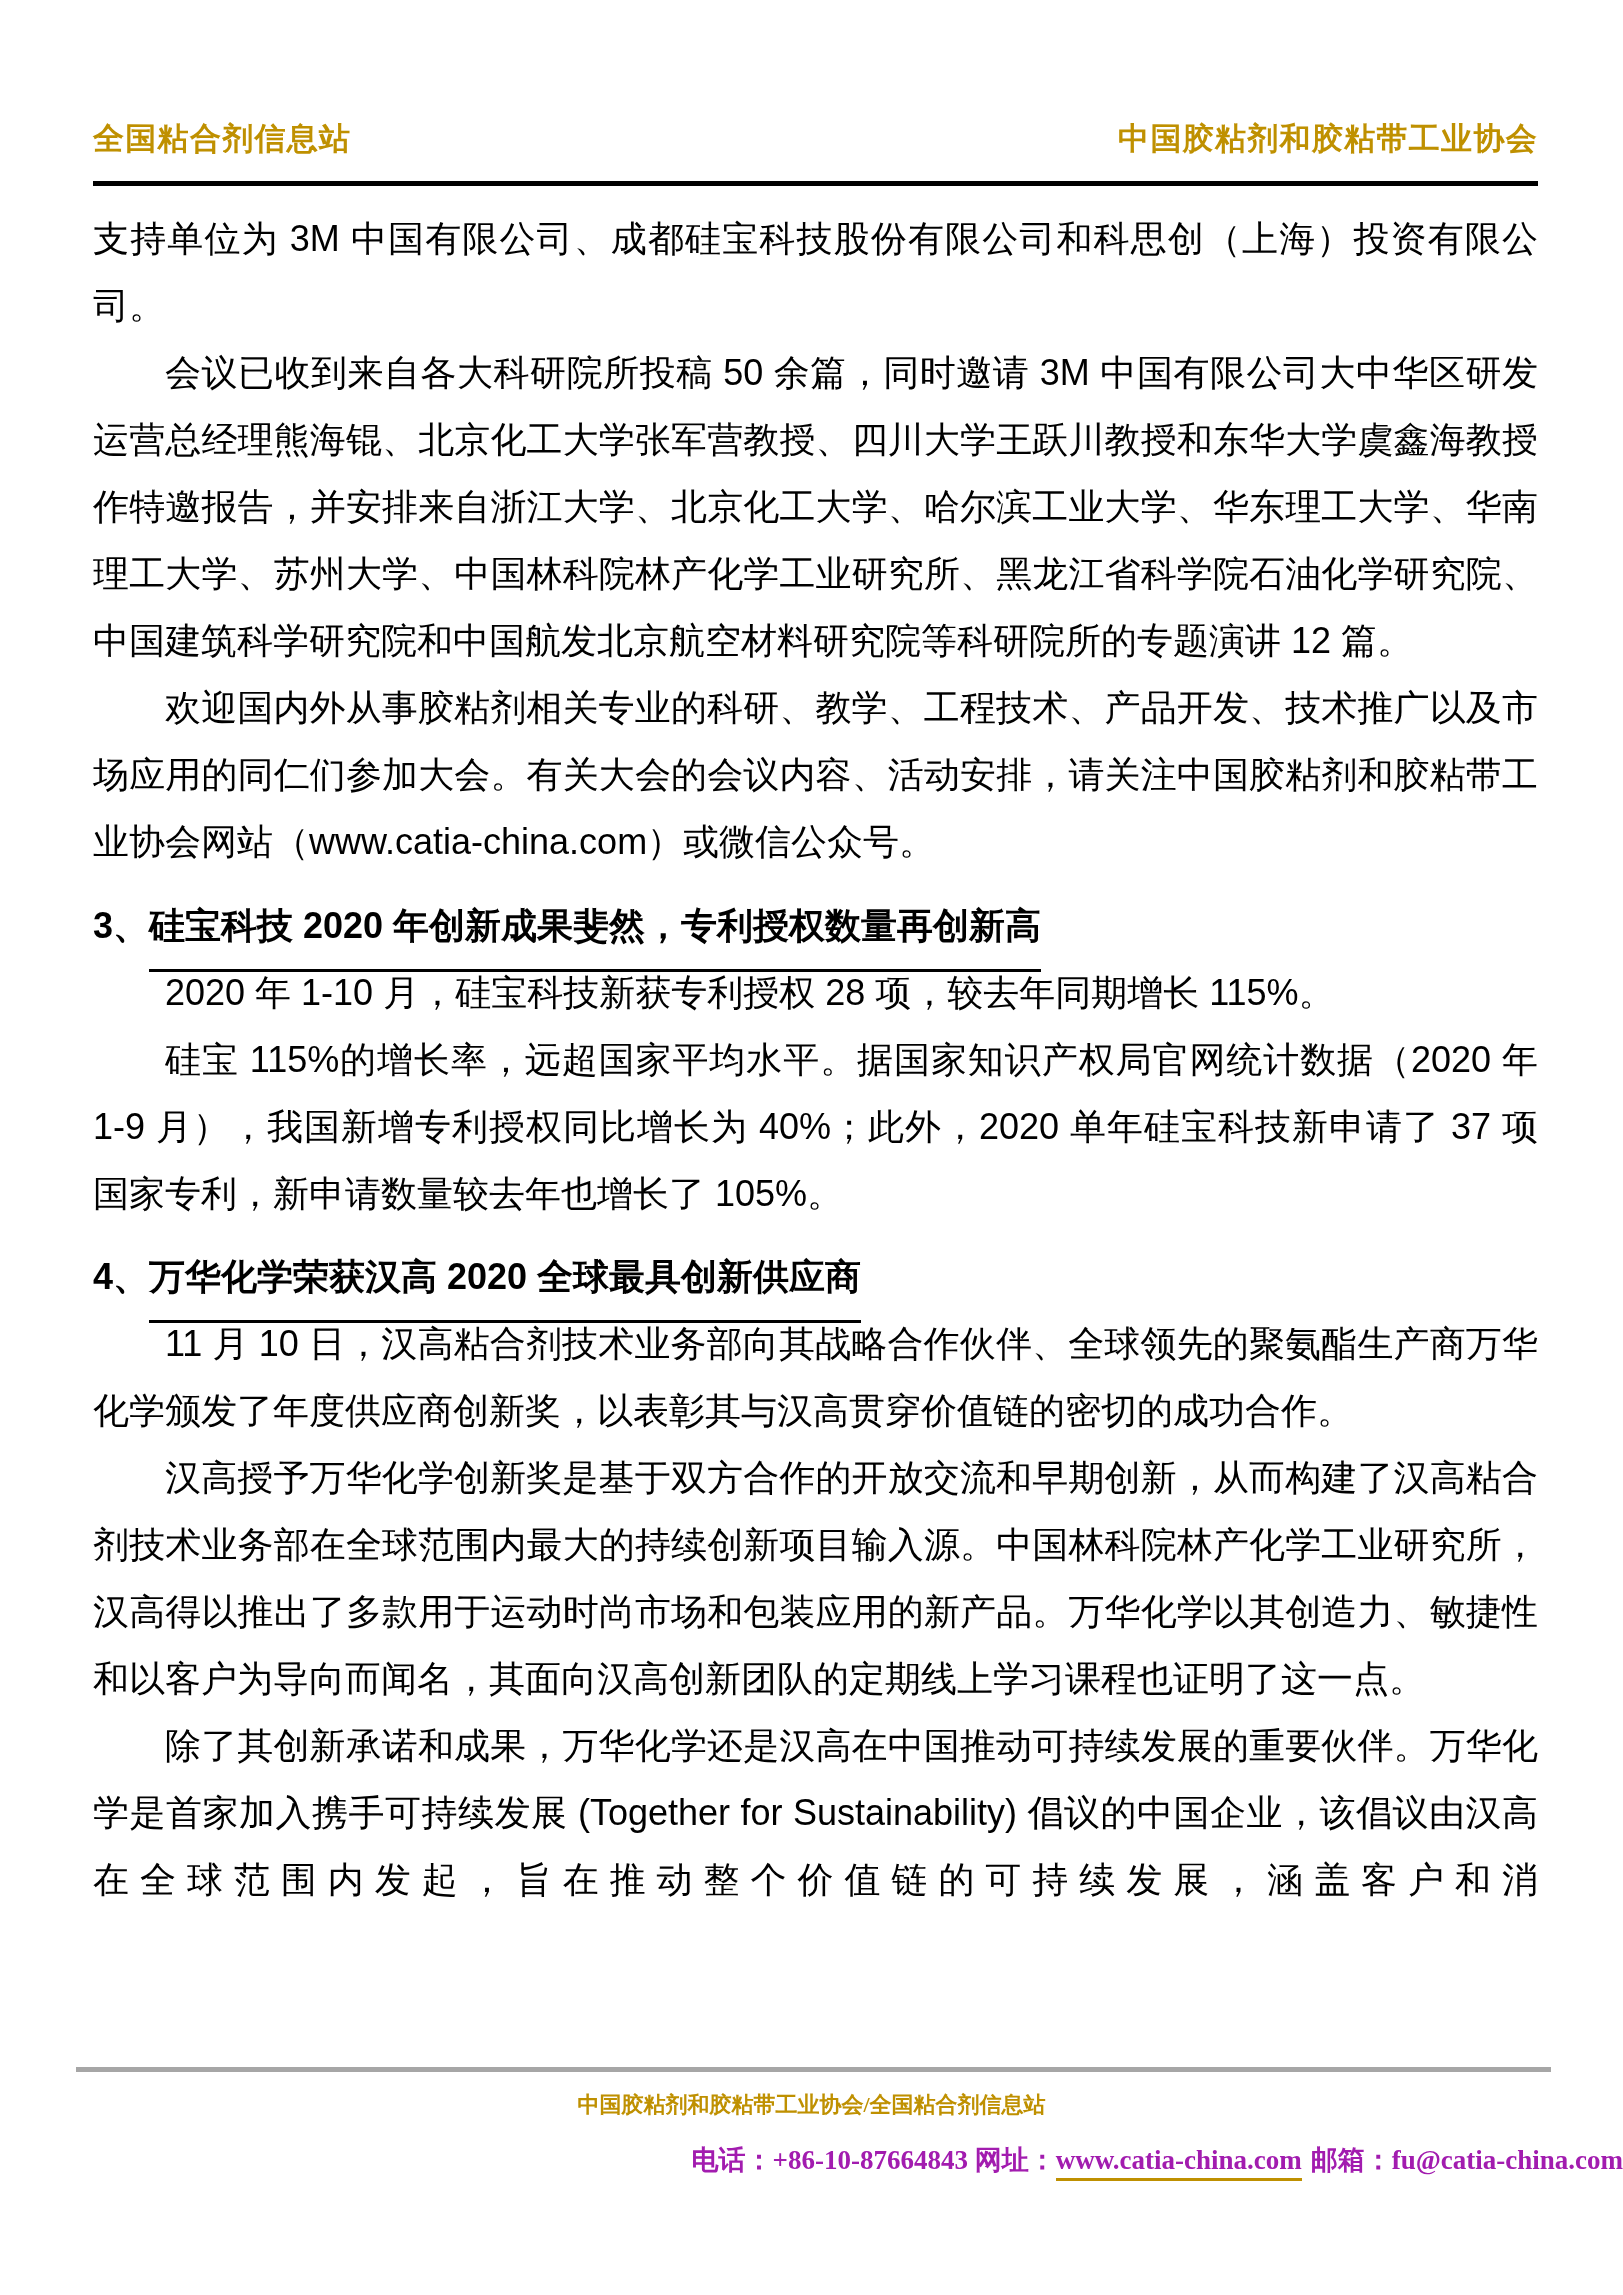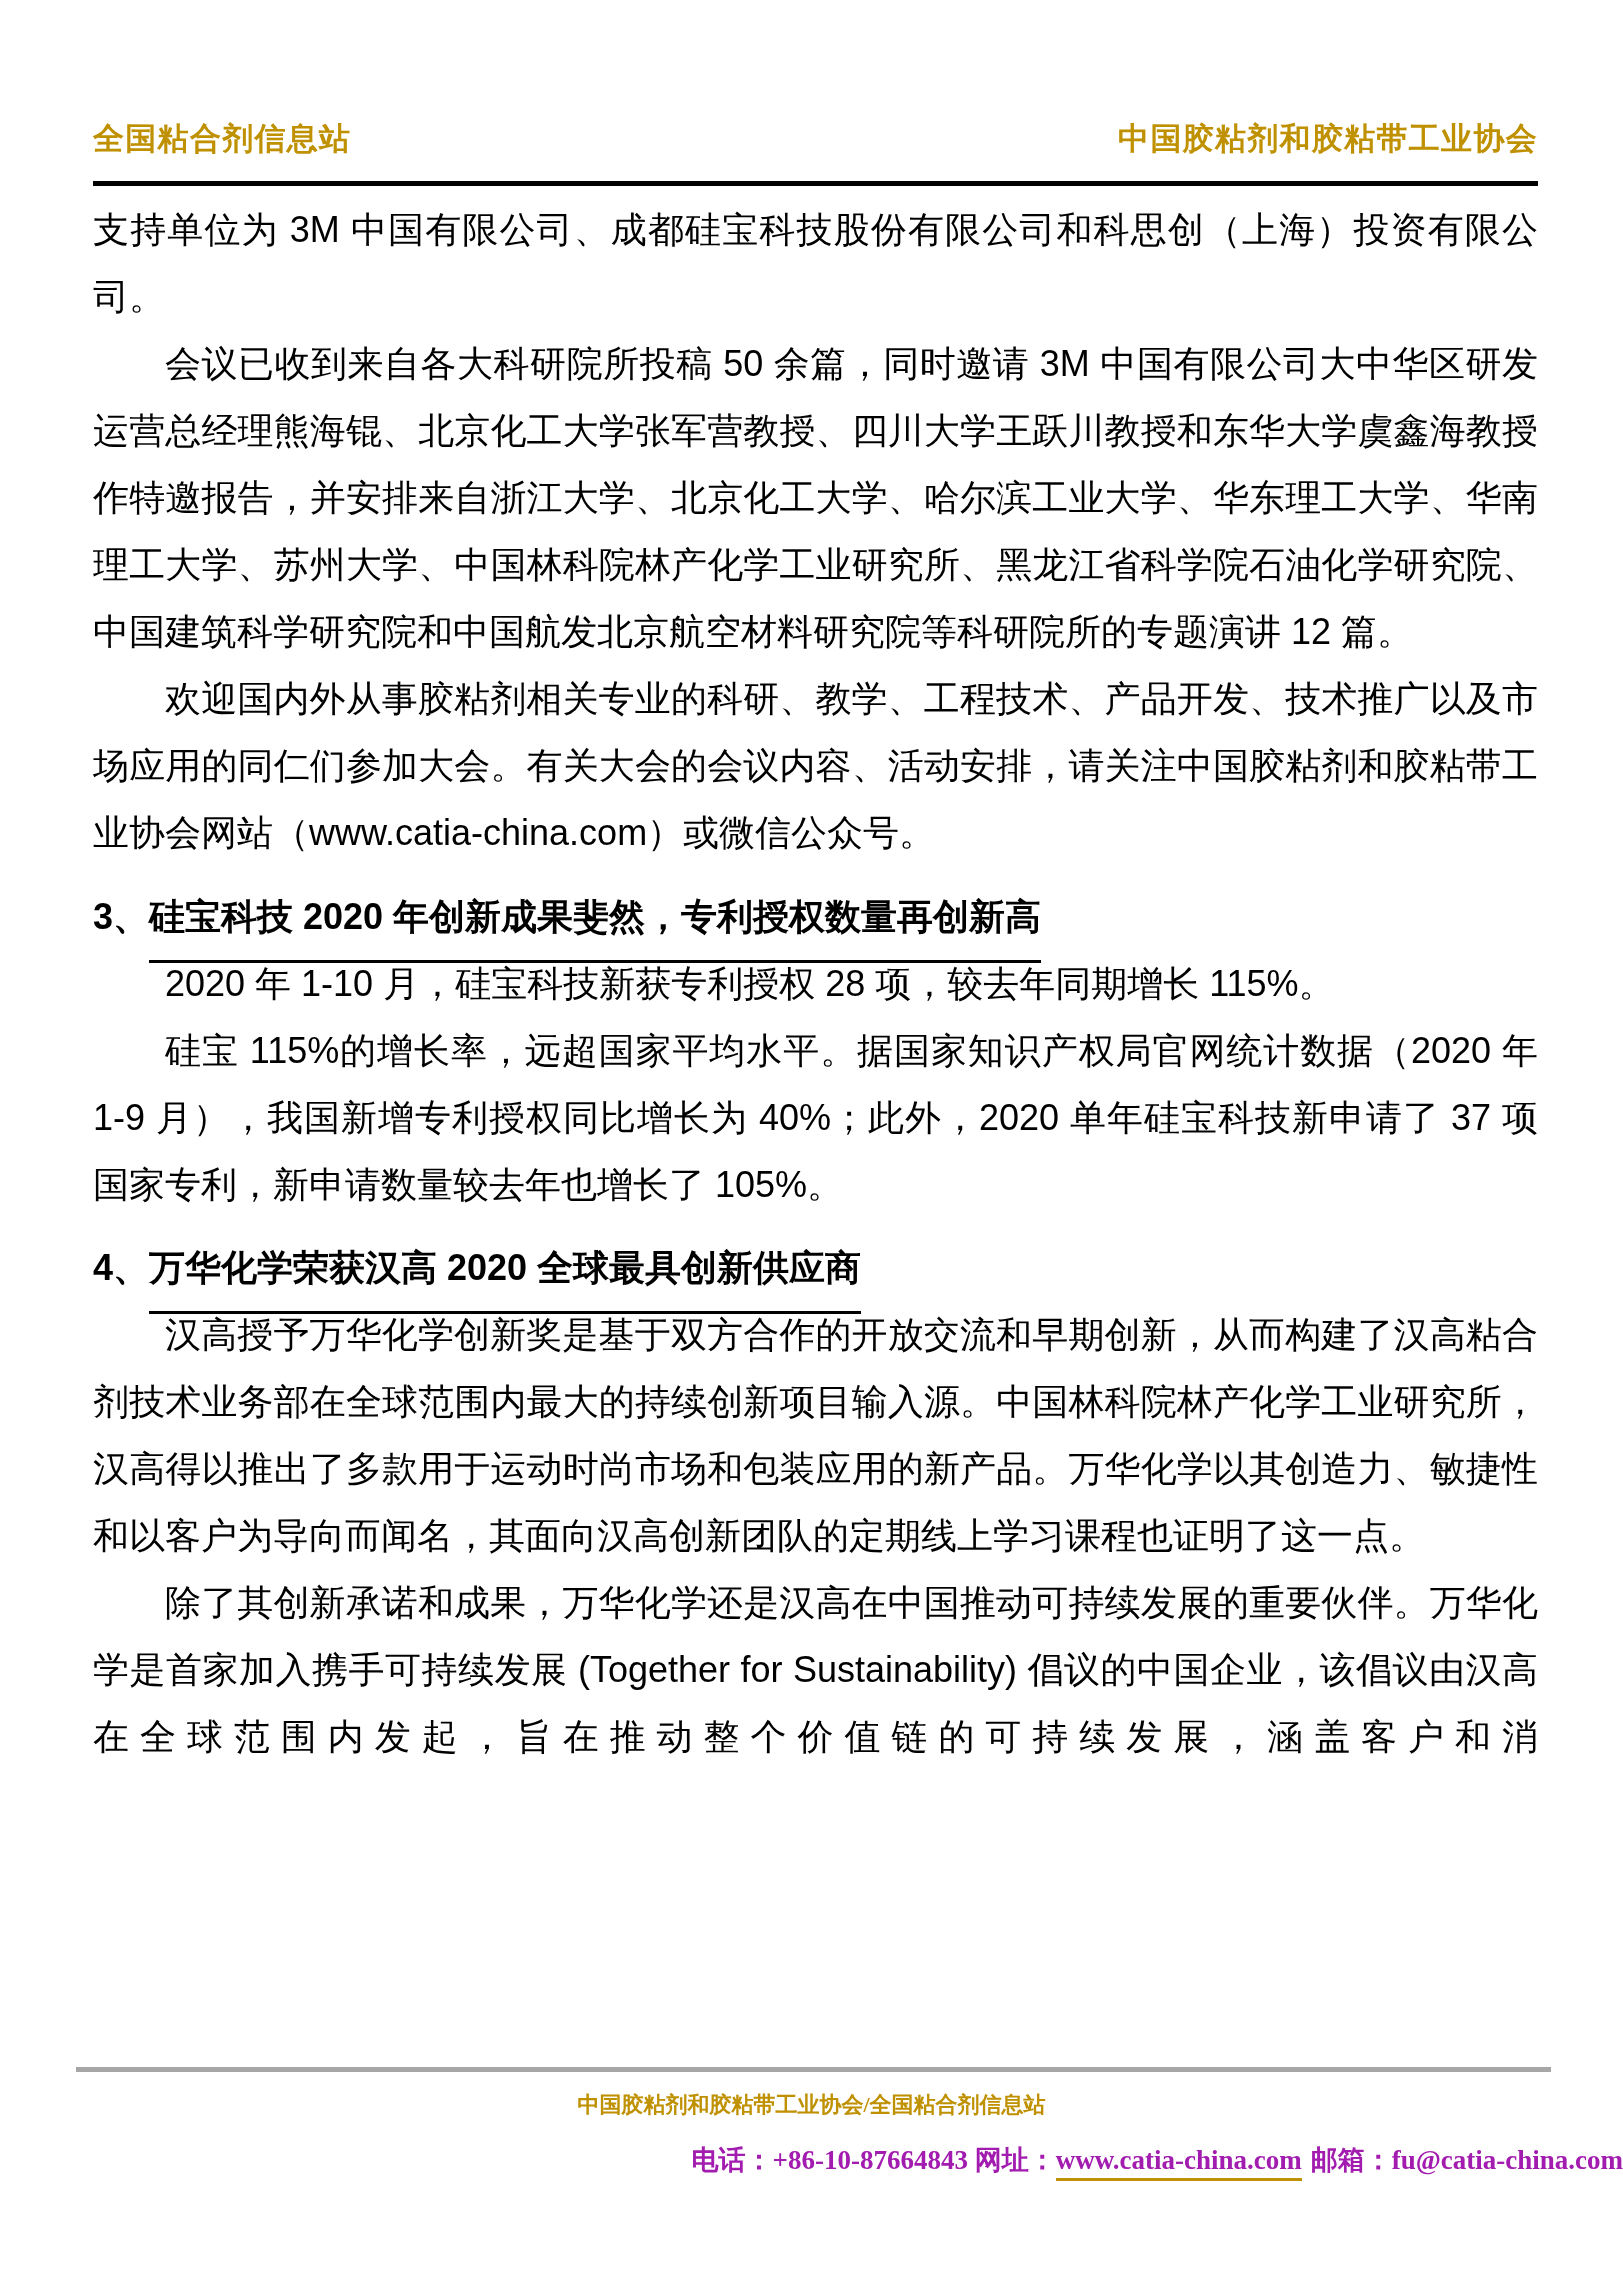--- a/index.html
+++ b/index.html
@@ -20,21 +20,21 @@
     font-weight: bold; font-size: 31px; color: #BF9000;
     letter-spacing: 1.3px;
   }
   .hrule {
     position: absolute; left: 93px; right: 85px; top: 181px;
     height: 5.1px; background: #000000;
   }
 
   
   .content {
-    position: absolute; left: 93px; right: 85px; top: 196px;
+    position: absolute; left: 93px; right: 85px; top: 205px;
     font-size: 36px; line-height: 67px; color: #000000;
     text-align: justify;
   }
   .p { margin: 0; text-indent: 2em; }
   .p.noindent { text-indent: 0; }
   .p.cut { text-align-last: justify; }
   .h {
     margin: 16.7px 0 0 0; padding: 0;
     font-size: 36px; font-weight: bold; line-height: 67px;
     text-align: left; color: #000000;
@@ -76,20 +76,21 @@
   <div class="content">
     <p class="p noindent">支持单位为 3M 中国有限公司、成都硅宝科技股份有限公司和科思创（上海）投资有限公司。</p>
     <p class="p">会议已收到来自各大科研院所投稿 50 余篇，同时邀请 3M 中国有限公司大中华区研发运营总经理熊海锟、北京化工大学张军营教授、四川大学王跃川教授和东华大学虞鑫海教授作特邀报告，并安排来自浙江大学、北京化工大学、哈尔滨工业大学、华东理工大学、华南理工大学、苏州大学、中国林科院林产化学工业研究所、黑龙江省科学院石油化学研究院、中国建筑科学研究院和中国航发北京航空材料研究院等科研院所的专题演讲 12 篇。</p>
     <p class="p">欢迎国内外从事胶粘剂相关专业的科研、教学、工程技术、产品开发、技术推广以及市场应用的同仁们参加大会。有关大会的会议内容、活动安排，请关注中国胶粘剂和胶粘带工业协会网站（www.catia-china.com）或微信公众号。</p>
 
     <h2 class="h"><span class="hn">3、</span><span class="hu">硅宝科技 2020 年创新成果斐然，专利授权数量再创新高</span></h2>
     <p class="p">2020 年 1-10 月，硅宝科技新获专利授权 28 项，较去年同期增长 115%。</p>
     <p class="p">硅宝 115%的增长率，远超国家平均水平。据国家知识产权局官网统计数据（2020 年 1-9 月），我国新增专利授权同比增长为 40%；此外，2020 单年硅宝科技新申请了 37 项国家专利，新申请数量较去年也增长了 105%。</p>
 
     <h2 class="h"><span class="hn">4、</span><span class="hu">万华化学荣获汉高 2020 全球最具创新供应商</span></h2>
+    <p class="p">11 月 10 日，汉高粘合剂技术业务部向其战略合作伙伴、全球领先的聚氨酯生产商万华化学颁发了年度供应商创新奖，以表彰其与汉高贯穿价值链的密切的成功合作。</p>
     <p class="p">汉高授予万华化学创新奖是基于双方合作的开放交流和早期创新，从而构建了汉高粘合剂技术业务部在全球范围内最大的持续创新项目输入源。中国林科院林产化学工业研究所，汉高得以推出了多款用于运动时尚市场和包装应用的新产品。万华化学以其创造力、敏捷性和以客户为导向而闻名，其面向汉高创新团队的定期线上学习课程也证明了这一点。</p>
     <p class="p cut">除了其创新承诺和成果，万华化学还是汉高在中国推动可持续发展的重要伙伴。万华化学是首家加入携手可持续发展 (Together for Sustainability) 倡议的中国企业，该倡议由汉高在全球范围内发起，旨在推动整个价值链的可持续发展，涵盖客户和消</p>
   </div>
 
   <div class="frule"></div>
   <div class="forg">中国胶粘剂和胶粘带工业协会/全国粘合剂信息站</div>
   <div class="fcontact"><span>电话：+86-10-87664843 网址：</span><span class="furl">www.catia-china.com</span><span class="femail">邮箱：fu@catia-china.com</span></div>
 
 </div>
 

